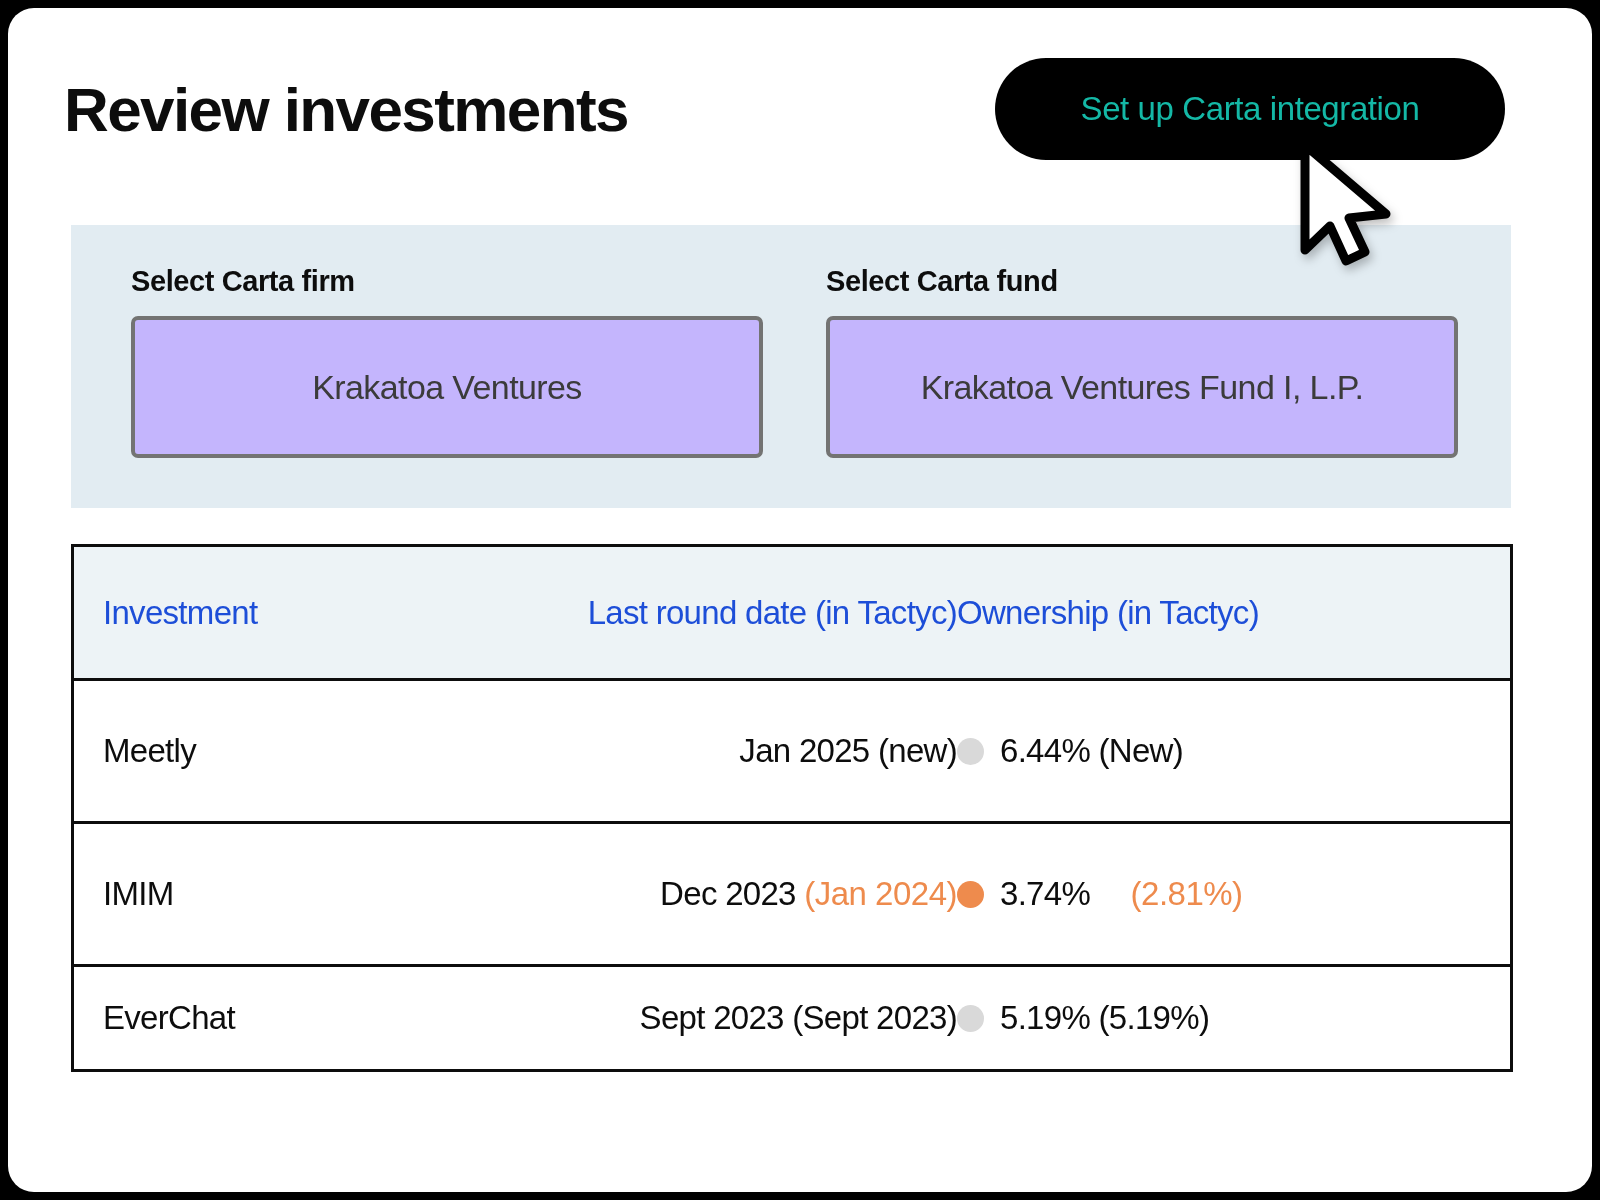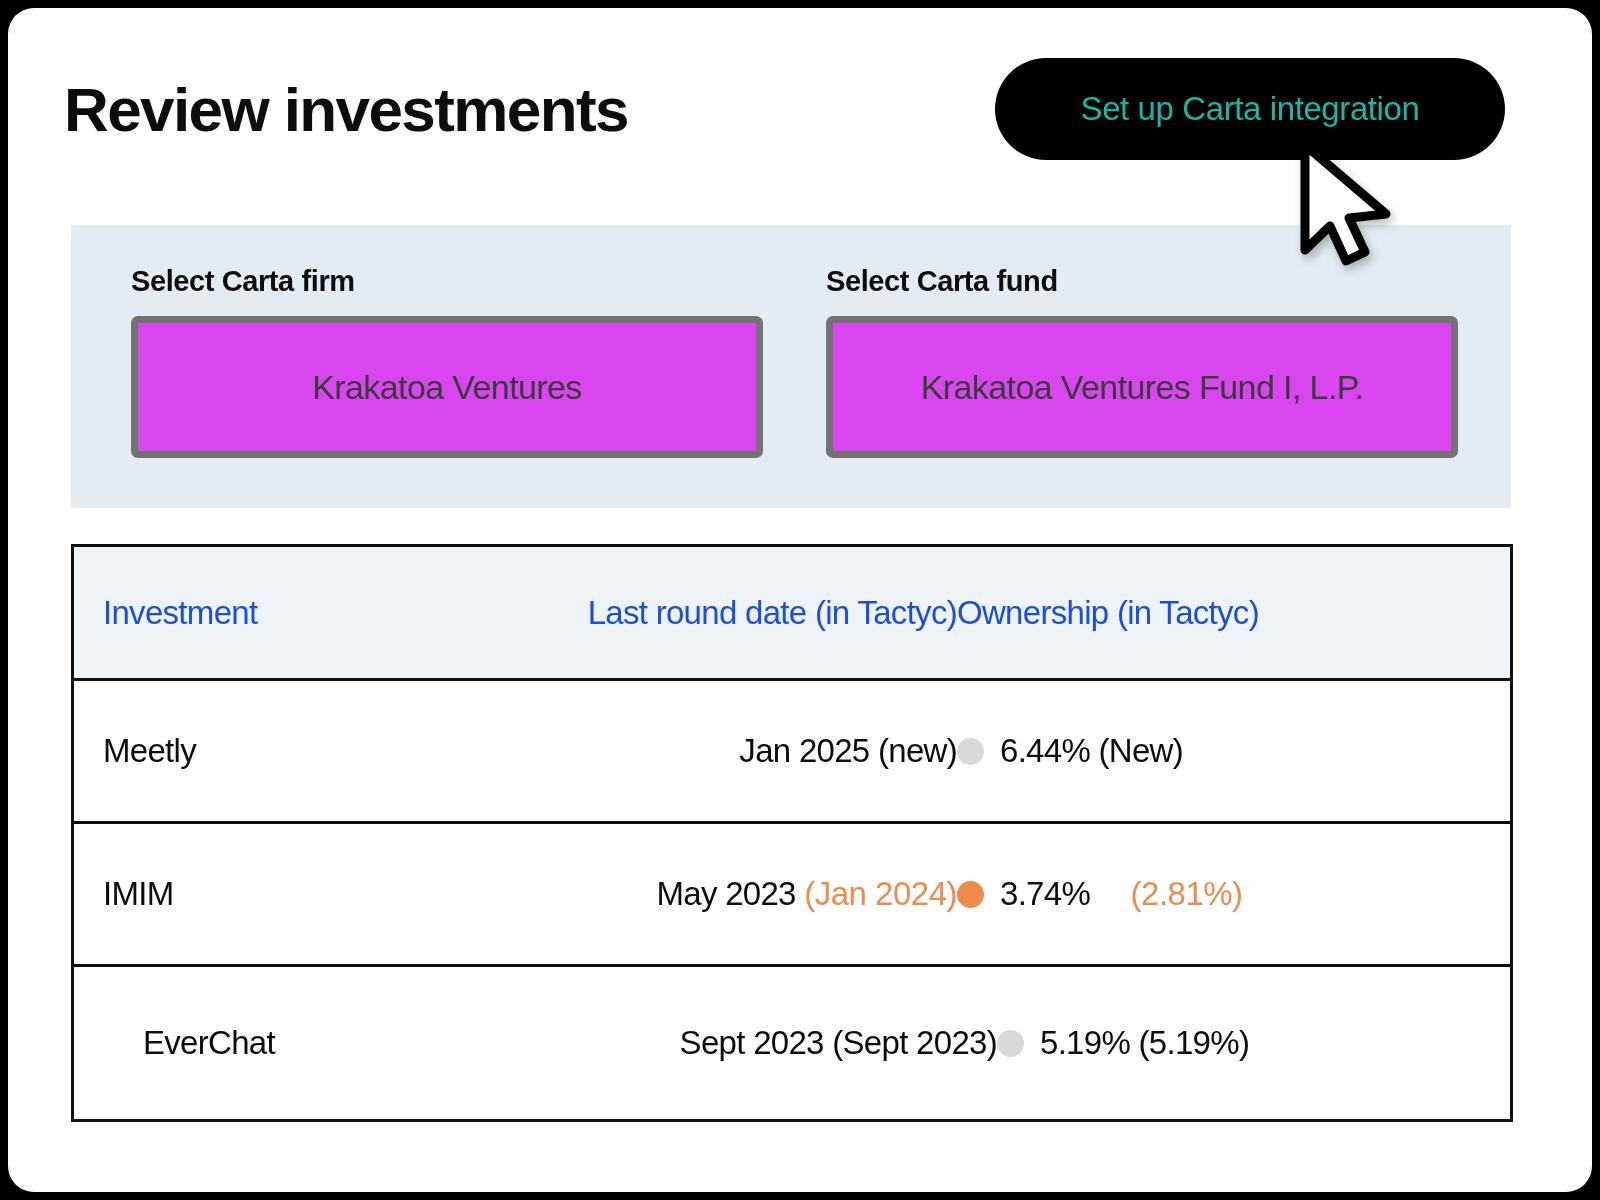--- a/index.html
+++ b/index.html
@@ -100,22 +100,22 @@
     font-weight: 700;
     letter-spacing: -0.4px;
     color: #0d0d0d;
     white-space: nowrap;
     margin-bottom: 18px;
   }
 
   .field-input {
     width: 632px;
     height: 142px;
-    background: #d946ef;
-    border: 7px solid #737373;
+    background: #c4b5fd;
+    border: 4px solid #737373;
     border-radius: 7px;
     display: flex;
     align-items: center;
     justify-content: center;
     font-family: "Liberation Sans", sans-serif;
     font-size: 34px;
     font-weight: 400;
     letter-spacing: -0.6px;
     color: #3b3b3b;
     text-align: center;
@@ -142,21 +142,21 @@
   .row.head {
     height: 134px;
     background: #edf3f6;
     border-bottom: 3px solid #0d0d0d;
   }
   .row.body {
     height: 143px;
     background: #ffffff;
     border-bottom: 3px solid #0d0d0d;
   }
-  .row.body.last { border-bottom: none; height: 152px; padding-left: 40px; }
+  .row.body.last { border-bottom: none; height: 102px; }
 
   .c0 { width: 300px; padding-left: 29px; }
   .c1 { width: 583px; text-align: right; }
   .c2 { flex: 1; }
 
   .th {
     font-size: 33px;
     font-weight: 400;
     letter-spacing: -0.7px;
     color: #1d4ed8;
@@ -229,21 +229,21 @@
         </div>
         <div class="c2 td own-cell">
           <span class="dot" style="background: rgb(217, 217, 217);"></span>
           <span>6.44% (New)</span>
         </div>
       </div>
 
       <div class="row body">
         <div class="c0 td">IMIM</div>
         <div class="c1 td">
-          <span>May 2023</span>&nbsp;<span class="hl" style="color: rgb(238, 139, 77);">(Jan 2024)</span>
+          <span>Dec 2023</span>&nbsp;<span class="hl" style="color: rgb(238, 139, 77);">(Jan 2024)</span>
         </div>
         <div class="c2 td own-cell">
           <span class="dot" style="background: rgb(238, 139, 77);"></span>
           <span>3.74%</span>&nbsp;<span class="hl" style="color: rgb(238, 139, 77);">(2.81%)</span>
         </div>
       </div>
 
       <div class="row body last">
         <div class="c0 td">EverChat</div>
         <div class="c1 td">

